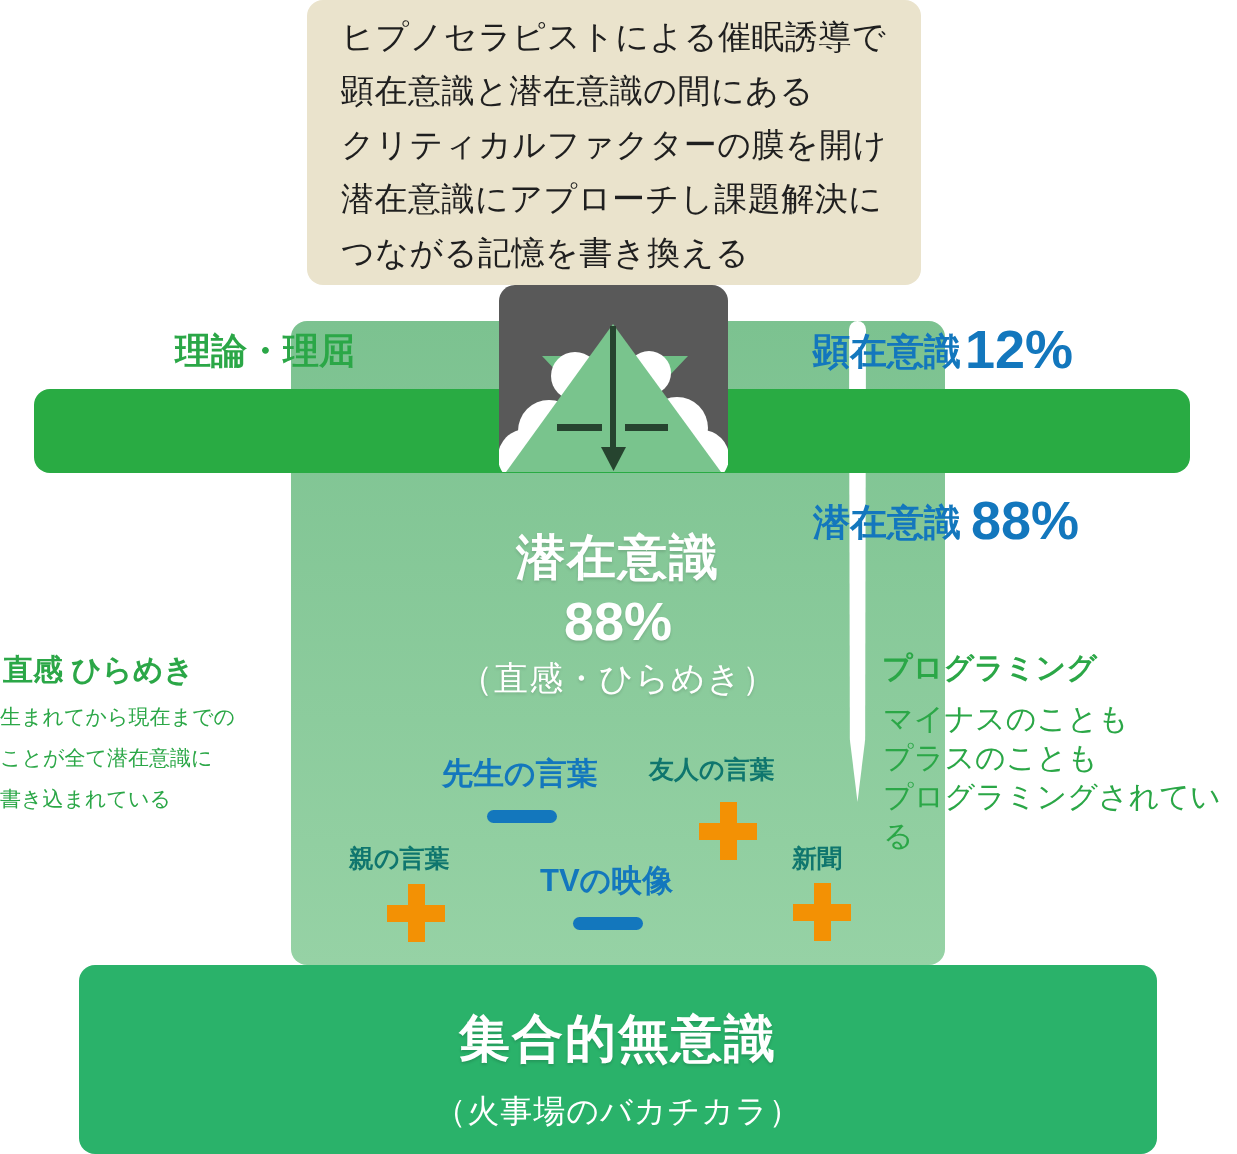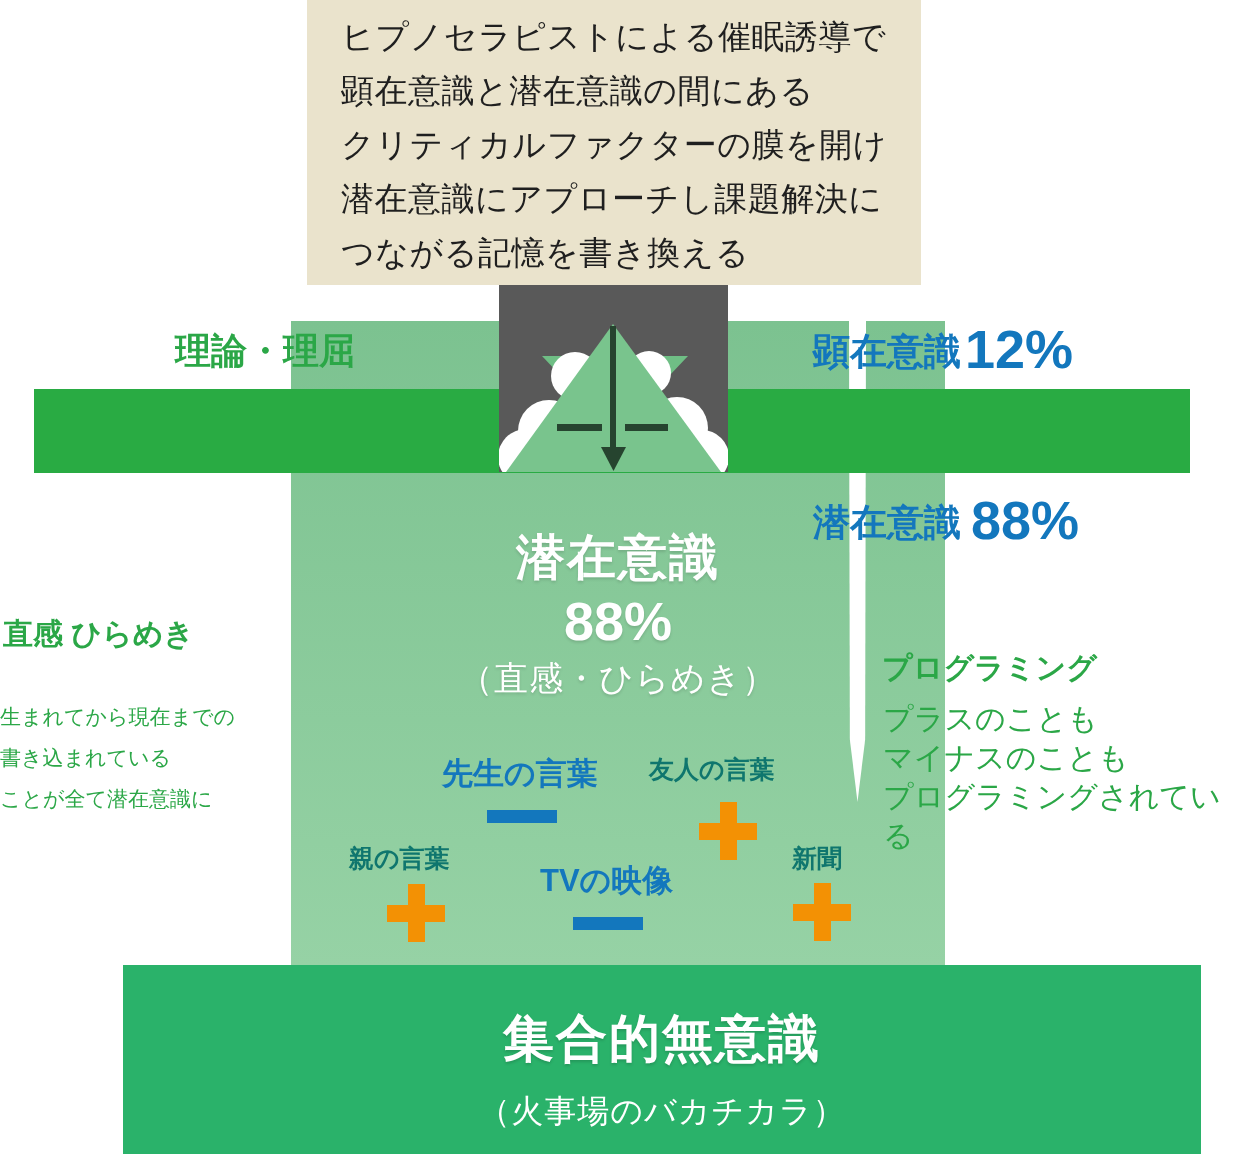--- a/index.html
+++ b/index.html
@@ -3,21 +3,21 @@
 <meta charset="utf-8">
 <style>
   html,body{margin:0;padding:0;background:#ffffff;}
   #canvas{
     position:relative;
     width:1237px;height:1154px;
     overflow:hidden;
     background:#ffffff;
     font-family:"Liberation Sans","DejaVu Sans",sans-serif;
   }
-  .abs{position:absolute;}
+  .abs{position:absolute;border-radius:16px;}
 
   
   #note-box{
     left:307px;top:0;width:614px;height:285px;
     background:#eae3cc;color:#1f1f1f;
     padding:10px 0 0 34px;box-sizing:border-box;
     font-size:33px;line-height:54px;letter-spacing:0.5px;
   }
 
   
@@ -42,21 +42,21 @@
   #funnel-box{
     left:499px;top:285px;width:229px;height:187px;
     background:#595959;z-index:3;
   }
   #funnel-box svg{display:block;width:229px;height:187px;}
 
   
   #collective-box{
     left:79px;top:965px;width:1078px;height:189px;
     background:#2ab26a;z-index:2;
-    text-align:center;color:#ffffff;margin-left:44px;
+    text-align:center;color:#ffffff;
   }
   #collective-title{
     margin-top:40px;font-size:51px;font-weight:bold;letter-spacing:2px;
     text-shadow:0 2px 3px rgba(0,0,0,0.15);
   }
   #collective-sub{
     margin-top:16px;font-size:32px;letter-spacing:1px;
   }
 
   
@@ -72,21 +72,21 @@
   .green-label{color:#2ba747;font-weight:bold;z-index:4;}
   #logic-label{left:175px;top:327px;font-size:36px;text-align:center;}
   .pct-label{display:flex;align-items:flex-end;z-index:4;color:#1377bd;font-weight:bold;}
   #conscious-label{left:813px;top:321px;}
   #subconscious-label{left:813px;top:492px;}
   .pct-label .nm{font-size:37px;line-height:44px;margin:0 4px 3px 0;}
   .pct-label .pc{font-size:54px;line-height:56px;}
   #subconscious-label .nm{margin-right:10px;}
 
   
-  #intuition-title{left:3px;top:614px;font-size:30px;}
+  #intuition-title{left:3px;top:650px;font-size:30px;}
   #intuition-text{left:0;top:696px;font-size:21px;line-height:41px;color:#2ba747;z-index:4;}
   
   #programming-title{left:882px;top:648px;font-size:30px;}
   #programming-text{left:883px;top:699px;font-size:30px;line-height:39px;color:#2ba747;z-index:4;}
 
   
   .inf-blue{color:#1377bd;font-weight:bold;font-size:31px;z-index:4;text-align:right;}
   .inf-orange{color:#0f766e;font-weight:bold;font-size:25px;z-index:4;}
   #inf-teacher{left:442px;top:753px;}
   #inf-friend{left:649px;top:753px;}
@@ -156,28 +156,28 @@
   </div>
 
   <div id="subconscious-label" class="abs pct-label">
     <span class="nm">潜在意識</span>
     <span class="pc">88%</span>
   </div>
 
   <div id="intuition-title" class="abs green-label">直感 ひらめき</div>
   <div id="intuition-text" class="abs">
     <div>生まれてから現在までの</div>
+    <div>ことが全て潜在意識に</div>
     <div>書き込まれている</div>
-    <div>ことが全て潜在意識に</div>
   </div>
 
   <div id="programming-title" class="abs green-label">プログラミング</div>
   <div id="programming-text" class="abs">
+    <div>マイナスのことも</div>
     <div>プラスのことも</div>
-    <div>マイナスのことも</div>
     <div>プログラミングされている</div>
   </div>
 
   <div id="inf-teacher" class="abs inf-blue">先生の言葉</div>
   <div id="minus-teacher" class="abs minus"></div>
 
   <div id="inf-friend" class="abs inf-orange">友人の言葉</div>
   <div id="plus-friend" class="abs plus"></div>
 
   <div id="inf-parent" class="abs inf-orange">親の言葉</div>

